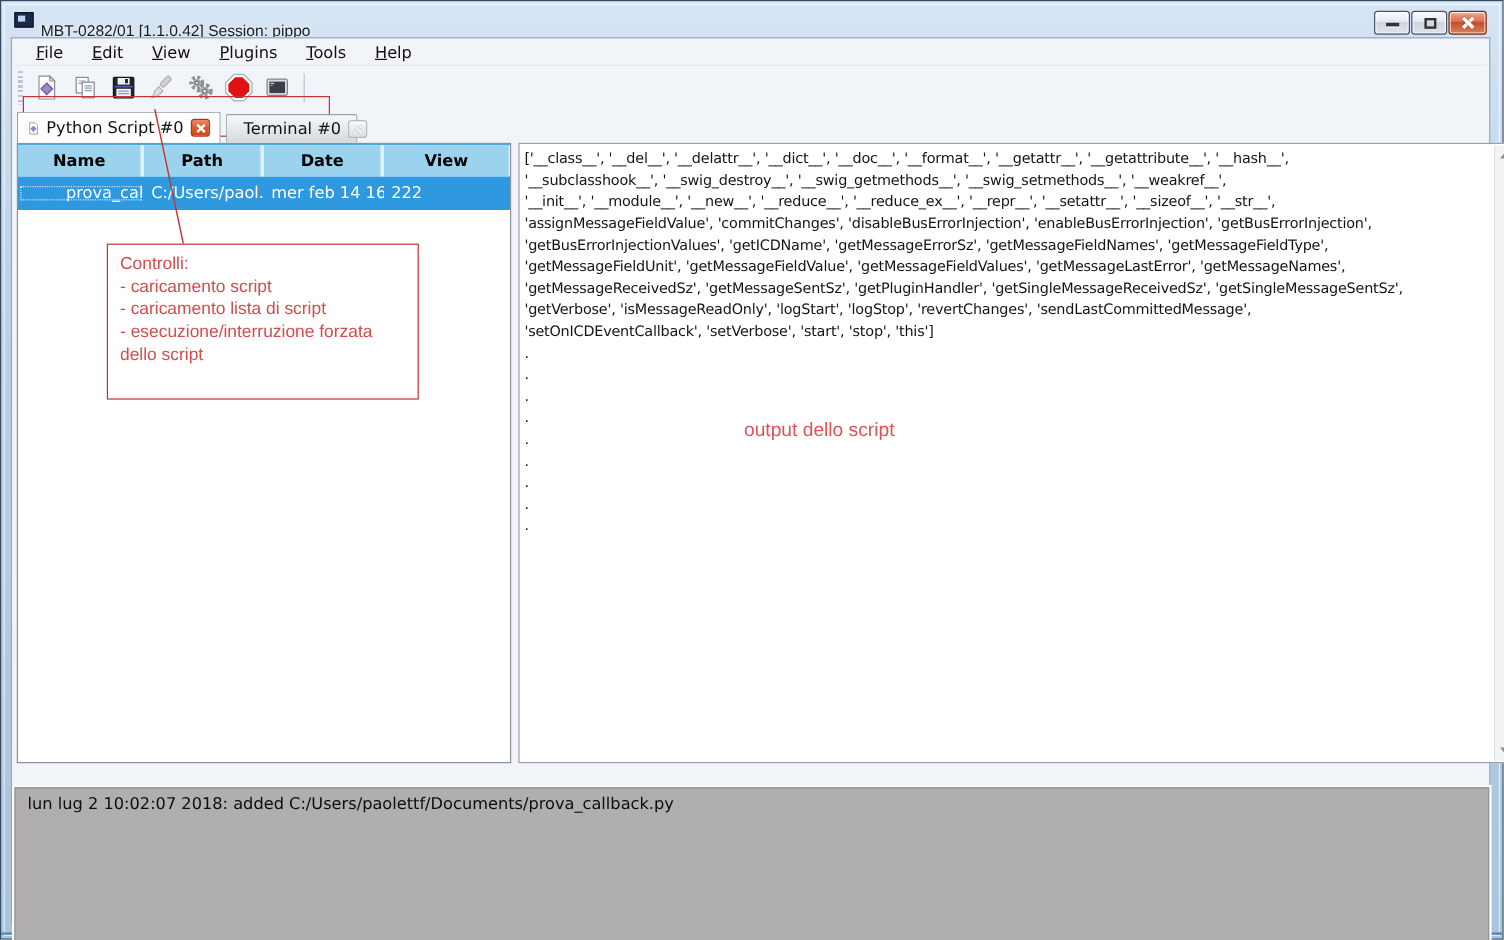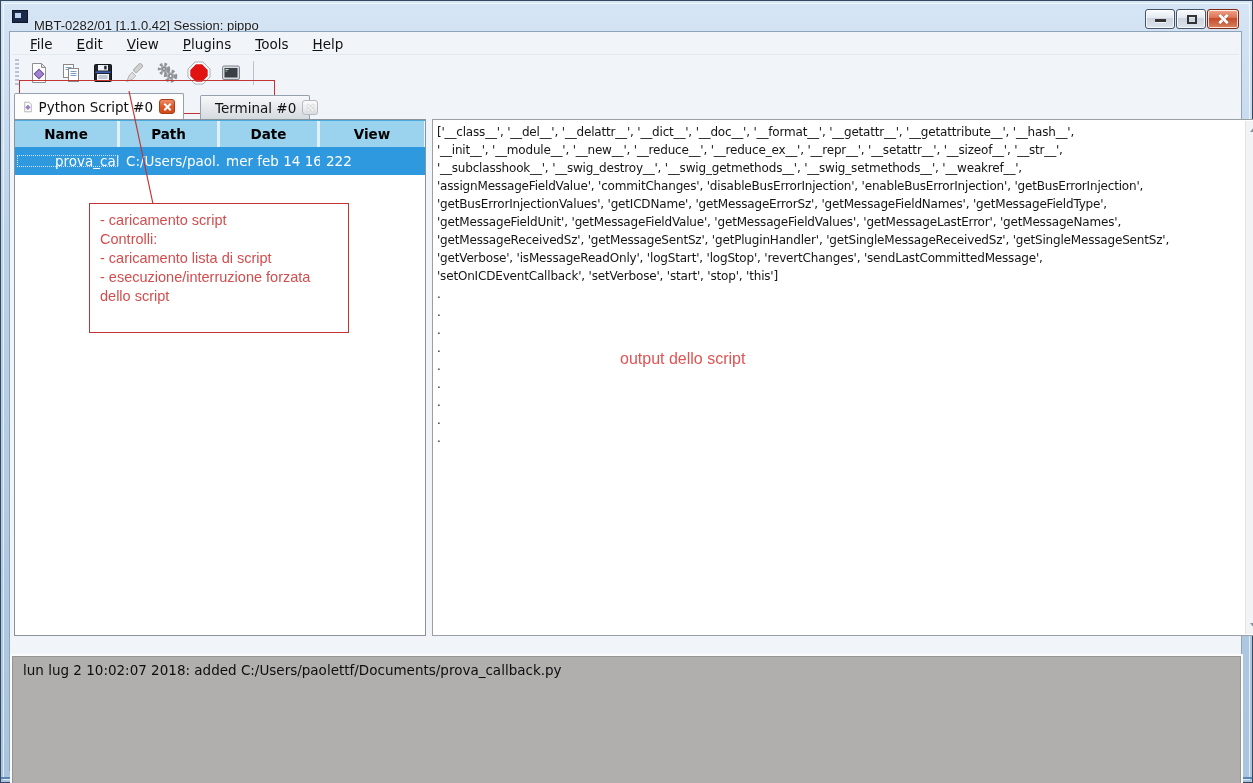--- a/index.html
+++ b/index.html
@@ -62,21 +62,21 @@
 
   
   .anno-svg { position:absolute; left:0; top:0; width:1233px; height:740px; pointer-events:none; z-index:30; }
 
   
   .tabbar { position:absolute; left:2px; top:60px; right:2px; height:27px; }
   .tab { position:absolute; bottom:0; display:flex; align-items:center; gap:6px;
     padding:0 8px; border:1px solid #93a0ad; border-bottom:none;
     border-radius:2px 2px 0 0; cursor:default; }
   .tab.active { left:2px; height:26px; width:170px; background:#fdfdfd; z-index:2; }
-  .tab.inactive { left:188px; height:24px; width:110px;
+  .tab.inactive { left:176px; height:24px; width:110px;
     background:linear-gradient(#f7f8f9,#e2e6ea 60%,#d5dade); color:#222; }
   .tab-label { font-size:13.5px; color:#111; white-space:nowrap; }
   .tab-close { width:16px; height:15px; border-radius:3px; position:relative; flex:0 0 auto; cursor:default; }
   .tab-close.hot { background:linear-gradient(#ef8c64,#df5a2b 50%,#cf4818); border:1px solid #a43c14; }
   .tab-close.dim { background:linear-gradient(#fbfbfb,#dcdfe3); border:1px solid #b4bac0; }
   .xmark { position:absolute; left:50%; top:50%; width:9px; height:9px; transform:translate(-50%,-50%); }
   .xmark::before,.xmark::after { content:""; position:absolute; left:3.5px; top:0; width:2px; height:9px; background:#fff; }
   .xmark::before { transform:rotate(45deg); } .xmark::after { transform:rotate(-45deg); }
   .tab-close.dim .xmark::before,.tab-close.dim .xmark::after { background:#f2f2f2; box-shadow:0 0 1px #9aa; }
 
@@ -269,31 +269,31 @@
         <div class="td">mer feb 14 16..</div>
         <div class="td">222</div>
       </div>
     </div>
 
     <svg class="anno-svg">
       <line x1="119" y1="59" x2="143" y2="172" stroke="#c23434" stroke-width="1.2"></line>
     </svg>
 
     <div class="note-box">
+      <div>Controlli:</div>
       <div>- caricamento script</div>
-      <div>Controlli:</div>
       <div>- caricamento lista di script</div>
       <div>- esecuzione/interruzione forzata dello script</div>
     </div>
 
     <div class="right-panel">
       <div class="out-text">
         <div class="out-line">['__class__', '__del__', '__delattr__', '__dict__', '__doc__', '__format__', '__getattr__', '__getattribute__', '__hash__',</div>
+        <div class="out-line">'__subclasshook__', '__swig_destroy__', '__swig_getmethods__', '__swig_setmethods__', '__weakref__',</div>
         <div class="out-line">'__init__', '__module__', '__new__', '__reduce__', '__reduce_ex__', '__repr__', '__setattr__', '__sizeof__', '__str__',</div>
-        <div class="out-line">'__subclasshook__', '__swig_destroy__', '__swig_getmethods__', '__swig_setmethods__', '__weakref__',</div>
         <div class="out-line">'assignMessageFieldValue', 'commitChanges', 'disableBusErrorInjection', 'enableBusErrorInjection', 'getBusErrorInjection',</div>
         <div class="out-line">'getBusErrorInjectionValues', 'getICDName', 'getMessageErrorSz', 'getMessageFieldNames', 'getMessageFieldType',</div>
         <div class="out-line">'getMessageFieldUnit', 'getMessageFieldValue', 'getMessageFieldValues', 'getMessageLastError', 'getMessageNames',</div>
         <div class="out-line">'getMessageReceivedSz', 'getMessageSentSz', 'getPluginHandler', 'getSingleMessageReceivedSz', 'getSingleMessageSentSz',</div>
         <div class="out-line">'getVerbose', 'isMessageReadOnly', 'logStart', 'logStop', 'revertChanges', 'sendLastCommittedMessage',</div>
         <div class="out-line">'setOnICDEventCallback', 'setVerbose', 'start', 'stop', 'this']</div>
         <div class="out-line">.</div>
         <div class="out-line">.</div>
         <div class="out-line">.</div>
         <div class="out-line">.</div>

